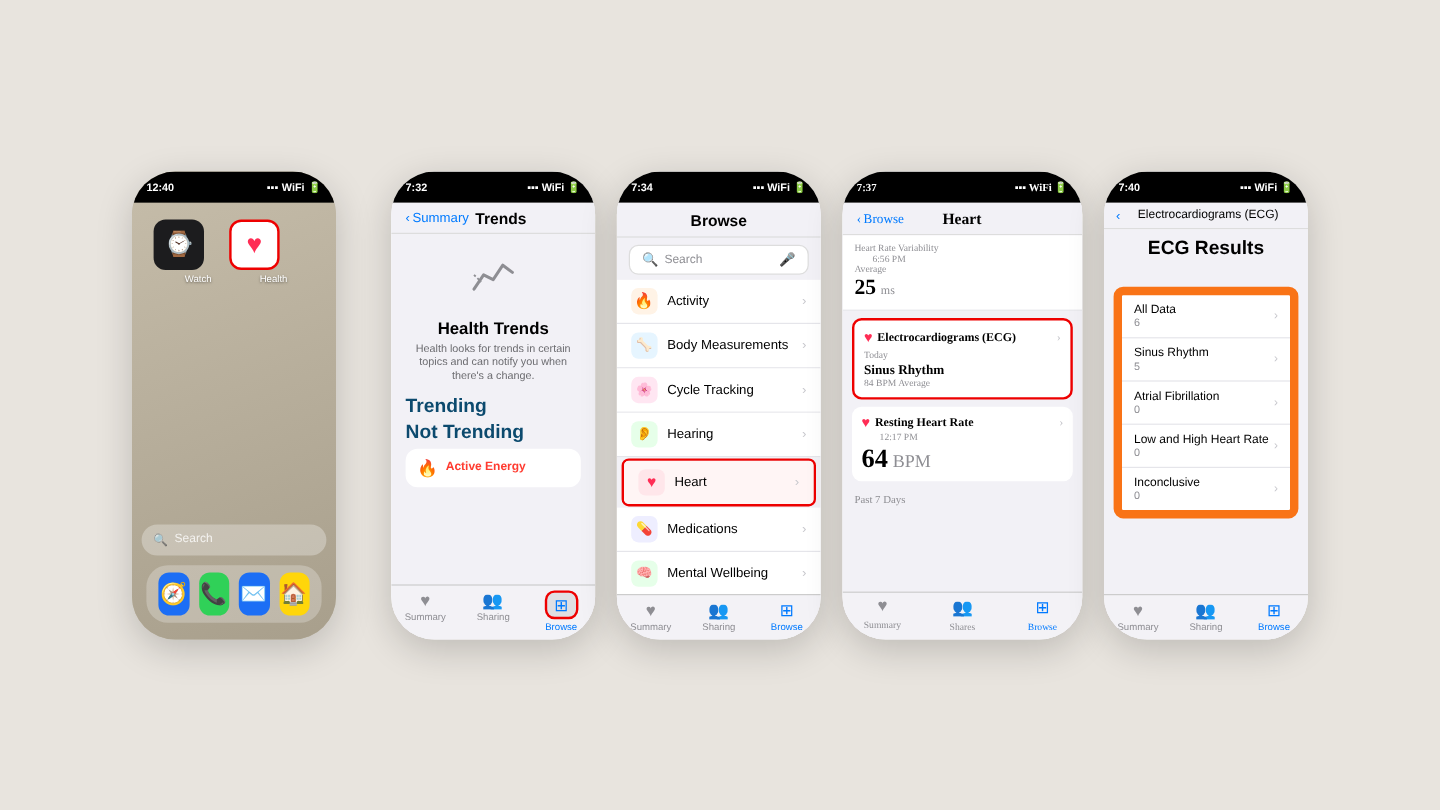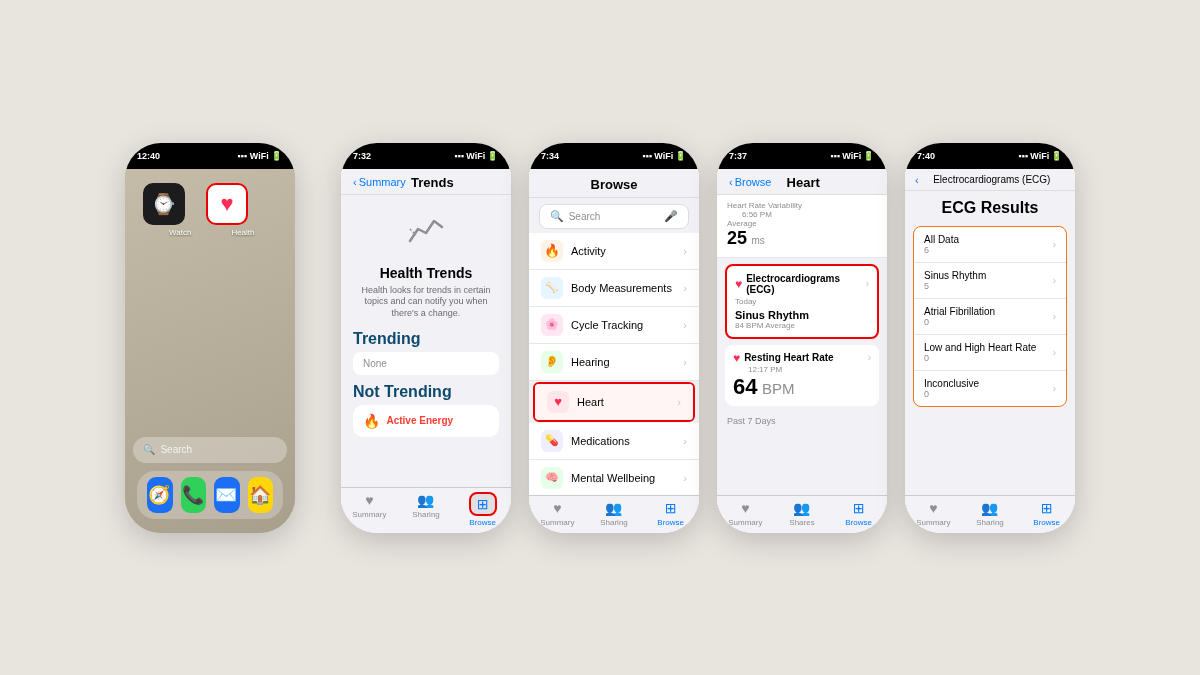--- a/index.html
+++ b/index.html
@@ -341,22 +341,23 @@
       flex: 1;
     }
 
     .browse-chevron {
       color: #c7c7cc;
       font-size: 11px;
     }
 
     
     .phone-4 {
-      width: 170px;
+      width: 200px;
       height: 390px;
+      font-family: Liberation Serif, serif;
     }
 
     .heart-content {
       flex: 1;
       overflow: hidden;
       background: #f2f1f6;
     }
 
     .heart-variability {
       background: #fff;
@@ -491,23 +492,23 @@
     .ecg-main-title {
       font-size: 16px;
       font-weight: 700;
       text-align: center;
       padding: 8px 0 6px;
       background: #f2f1f6;
       color: #000;
     }
 
     .ecg-results-list {
-      border: 1px solid #f97316;
+      border: 7px solid #f97316;
       border-radius: 8px;
-      margin: 3px 8px;
+      margin: 16px 8px;
       background: #fff;
       overflow: hidden;
     }
 
     .ecg-result-row {
       padding: 7px 10px;
       border-bottom: 0.5px solid #e5e5ea;
       display: flex;
       justify-content: space-between;
       align-items: center;
@@ -601,21 +602,20 @@
       <div class="trends-content">
         <div class="trends-icon">
           <svg width="40" height="36" viewBox="0 0 40 36">
             <polyline points="4,28 12,16 20,20 28,8 36,14" fill="none" stroke="#8e8e93" stroke-width="2.5" stroke-linecap="round" stroke-linejoin="round"></polyline>
             <line x1="4" y1="16" x2="10" y2="22" stroke="#8e8e93" stroke-width="1.5" stroke-dasharray="2,2"></line>
           </svg>
         </div>
         <div class="trends-title">Health Trends</div>
         <div class="trends-desc">Health looks for trends in certain topics and can notify you when there's a change.</div>
         <div class="trends-section-title">Trending</div>
-        <div class="trends-none-box">None</div>
         <div class="trends-section-title">Not Trending</div>
         <div class="trends-card">
           <span style="font-size:14px; color:#ff6b00;">🔥</span>
           <span class="trends-card-text">Active Energy</span>
         </div>
       </div>
       <div class="tab-bar">
         <div class="tab-item tab-inactive">
           <span class="tab-icon">♥</span>
           <span class="tab-label">Summary</span>

